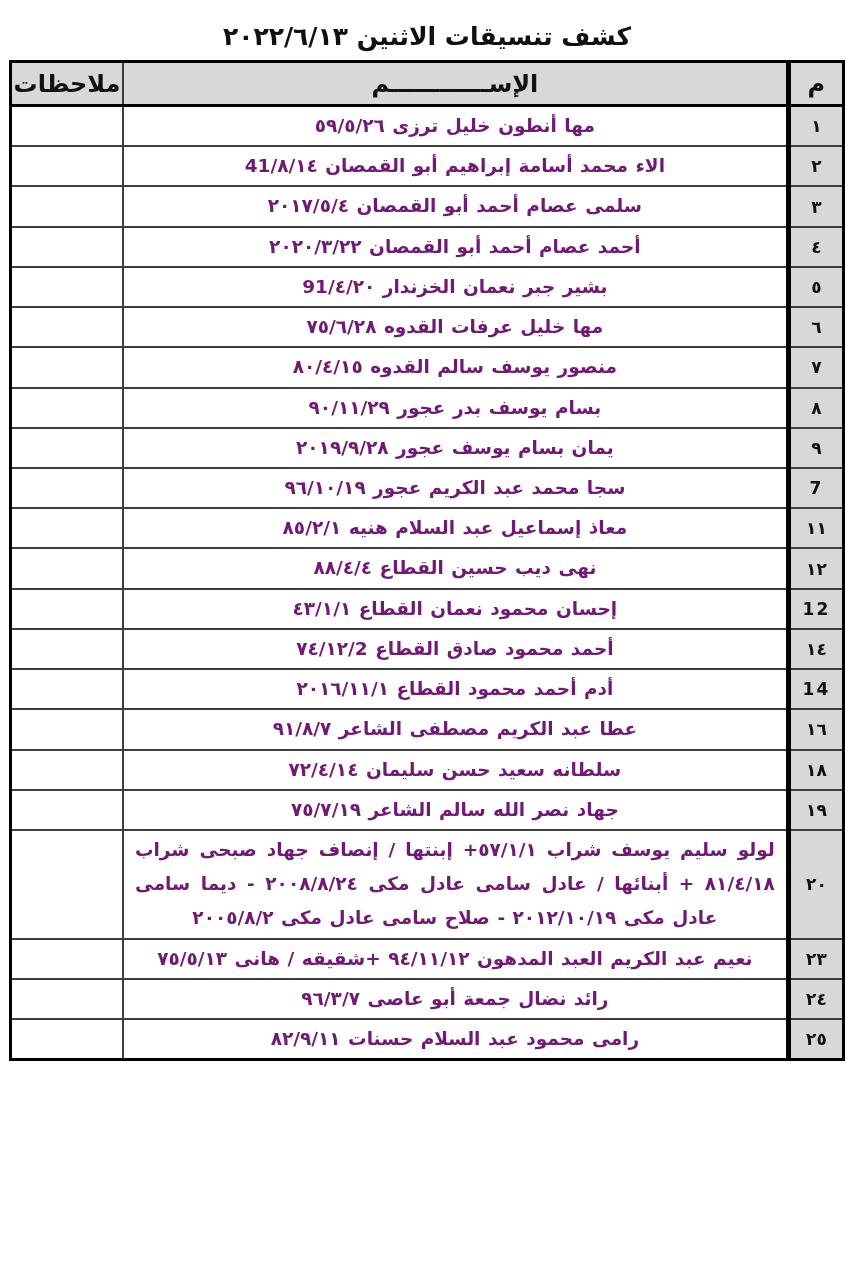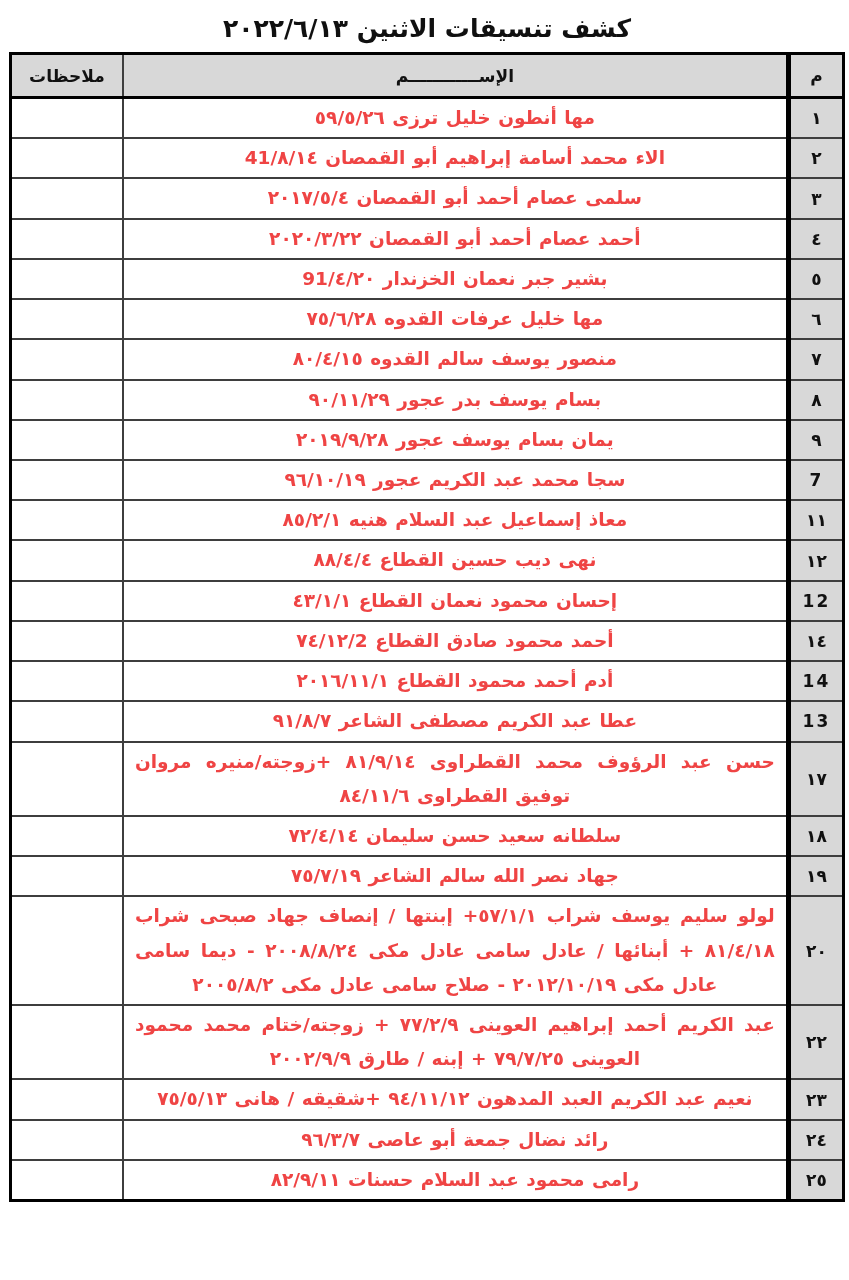--- a/index.html
+++ b/index.html
@@ -15,41 +15,41 @@
     width: 849px;
     box-sizing: border-box;
     padding: 10px 4px 0 9px;
     direction: rtl;
   }
   .doc-title {
     text-align: center;
     font-size: 25px;
     font-weight: bold;
     color: #101010;
-    margin: 4px 0 9px 0;
+    margin: 12px 0 9px 0;
     letter-spacing: 0.5px;
   }
   table.roster {
     border-collapse: collapse;
     table-layout: fixed;
     width: 836px;
     direction: rtl;
     border: 3px solid #000;
   }
   col.c-serial { width: 55px; }
   col.c-name  { width: 663px; }
   col.c-notes { width: 112px; }
   th, td {
     border: 2px solid #3e3e3e;
     box-sizing: border-box;
     vertical-align: middle;
   }
   thead th {
     background: #d8d8d8;
-    font-size: 17px;
+    font-size: 24px;
     font-weight: bold;
     color: #111;
     height: 44px;
     text-align: center;
     border-bottom: 3px solid #000;
   }
   th.serial, td.serial {
     border-left: 5px solid #000;   
     border-right: 3px solid #000;  
   }
@@ -57,21 +57,21 @@
     background: #d8d8d8;
     font-size: 17px;
     font-weight: bold;
     text-align: center;
     letter-spacing: 2px;
     color: #111;
   }
   td.name {
     font-size: 18.5px;
     font-weight: bold;
-    color: #ef4444;
+    color: #701a75;
     padding: 2px 11px;
     line-height: 1.85;
     text-align: justify;
     text-align-last: center;
     word-spacing: 1px;
   }
   td.notes { background: #ffffff; }
   tbody tr { height: 39px; }
 </style>
 </head>
@@ -164,50 +164,40 @@
     <td class="serial">١٤</td>
     <td class="name">أحمد محمود صادق القطاع ٧٤/١٢/2</td>
     <td class="notes"></td>
   </tr>
         <tr>
     <td class="serial">14</td>
     <td class="name">أدم أحمد محمود القطاع ٢٠١٦/١١/١</td>
     <td class="notes"></td>
   </tr>
         <tr>
-    <td class="serial">13</td>
+    <td class="serial">١٦</td>
     <td class="name">عطا عبد الكريم مصطفى الشاعر ٩١/٨/٧</td>
-    <td class="notes"></td>
-  </tr>
-        <tr>
-    <td class="serial">١٧</td>
-    <td class="name">حسن عبد الرؤوف محمد القطراوى ٨١/٩/١٤ +زوجته/منيره مروان توفيق القطراوى ٨٤/١١/٦</td>
     <td class="notes"></td>
   </tr>
         <tr>
     <td class="serial">١٨</td>
     <td class="name">سلطانه سعيد حسن سليمان ٧٢/٤/١٤</td>
     <td class="notes"></td>
   </tr>
         <tr>
     <td class="serial">١٩</td>
     <td class="name">جهاد نصر الله سالم الشاعر ٧٥/٧/١٩</td>
     <td class="notes"></td>
   </tr>
         <tr>
     <td class="serial">٢٠</td>
     <td class="name">لولو سليم يوسف شراب ٥٧/١/١+ إبنتها / إنصاف جهاد صبحى شراب ٨١/٤/١٨ + أبنائها / عادل سامى عادل مكى ٢٠٠٨/٨/٢٤ - ديما سامى عادل مكى ٢٠١٢/١٠/١٩ - صلاح سامى عادل مكى ٢٠٠٥/٨/٢</td>
     <td class="notes"></td>
   </tr>
         <tr>
-    <td class="serial">٢٢</td>
-    <td class="name">عبد الكريم أحمد إبراهيم العوينى ٧٧/٢/٩ + زوجته/ختام محمد محمود العوينى ٧٩/٧/٢٥ + إبنه / طارق ٢٠٠٢/٩/٩</td>
-    <td class="notes"></td>
-  </tr>
-        <tr>
     <td class="serial">٢٣</td>
     <td class="name">نعيم عبد الكريم العبد المدهون ٩٤/١١/١٢ +شقيقه / هانى ٧٥/٥/١٣</td>
     <td class="notes"></td>
   </tr>
         <tr>
     <td class="serial">٢٤</td>
     <td class="name">رائد نضال جمعة أبو عاصى ٩٦/٣/٧</td>
     <td class="notes"></td>
   </tr>
         <tr>

